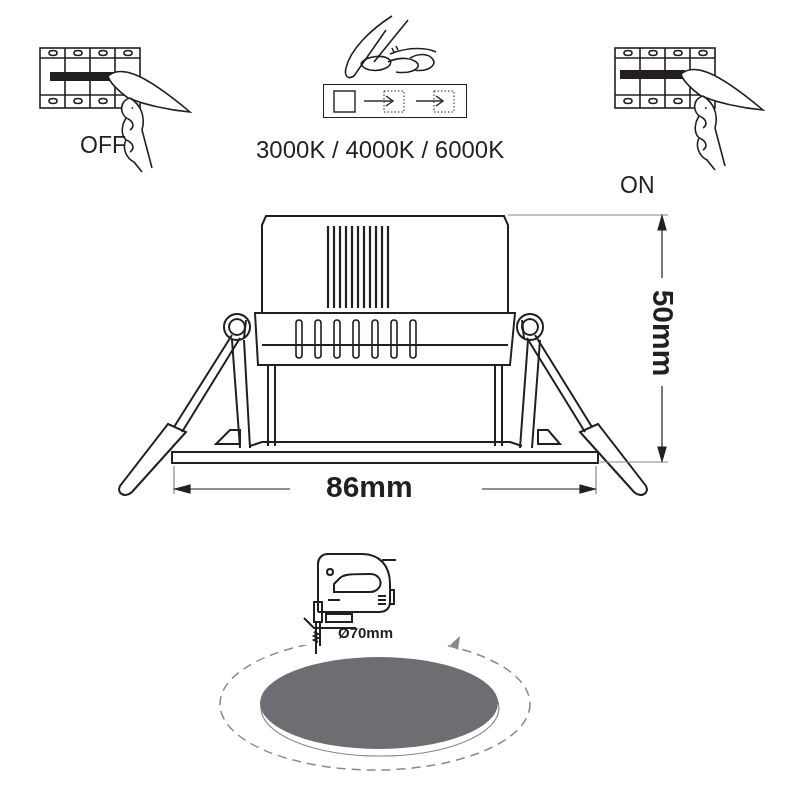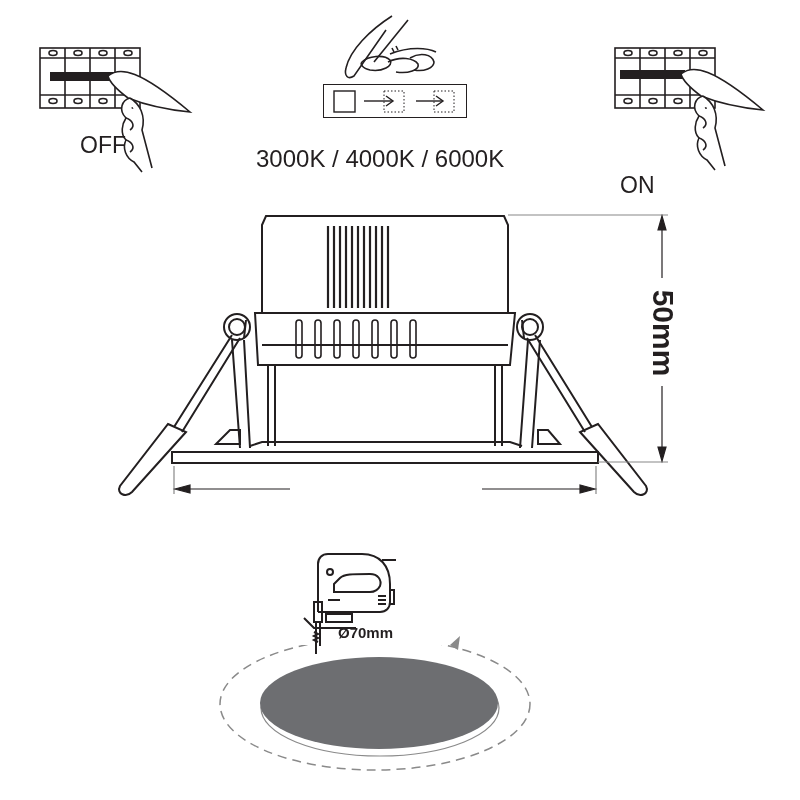--- a/index.html
+++ b/index.html
@@ -63,21 +63,21 @@
     <svg width="144" height="34" viewBox="0 0 144 34">
       <rect x="10" y="6" width="21" height="21" fill="none" stroke="#231f20" stroke-width="1.4"></rect>
       <line x1="40" y1="16" x2="68" y2="16" stroke="#231f20" stroke-width="1.4"></line>
       <path d="M62 11 L69 16 L62 21" fill="none" stroke="#231f20" stroke-width="1.4"></path>
       <rect x="60" y="6" width="20" height="21" fill="none" stroke="#231f20" stroke-width="1" stroke-dasharray="1.5,2"></rect>
       <line x1="92" y1="16" x2="118" y2="16" stroke="#231f20" stroke-width="1.4"></line>
       <path d="M112 11 L119 16 L112 21" fill="none" stroke="#231f20" stroke-width="1.4"></path>
       <rect x="110" y="6" width="20" height="21" fill="none" stroke="#231f20" stroke-width="1" stroke-dasharray="1.5,2"></rect>
     </svg>
   </div>
-  <div class="abs label-thin" style="left:6px;top:135px;font-size:24px;">3000K / 4000K / 6000K</div>
+  <div class="abs label-thin" style="left:6px;top:126px;font-size:24px;">3000K / 4000K / 6000K</div>
 </div>
 
 <div class="abs" style="left:605px;top:40px;width:170px;height:140px;">
   <svg width="170" height="140" viewBox="0 0 170 140">
     <g fill="none" stroke="#231f20" stroke-width="1.6">
       <rect x="10" y="8" width="100" height="60"></rect>
       <line x1="10" y1="18" x2="110" y2="18"></line>
       <line x1="10" y1="55" x2="110" y2="55"></line>
       <line x1="35" y1="8" x2="35" y2="18"></line>
         <line x1="60" y1="8" x2="60" y2="18"></line>
@@ -176,20 +176,21 @@
 
       <line x1="174" y1="466" x2="174" y2="494" stroke="#888"></line>
       <line x1="596" y1="466" x2="596" y2="494" stroke="#888"></line>
       <line x1="180" y1="489" x2="290" y2="489"></line>
       <line x1="482" y1="489" x2="590" y2="489"></line>
       <path d="M175 489 L190 485 L190 493 Z"></path>
       <path d="M595 489 L580 485 L580 493 Z"></path>
     </g>
   </svg>
   <div class="abs label-bold vert" style="left:618px;top:116px;width:90px;height:34px;text-align:center;">50mm</div>
+  <div class="abs label-bold" style="left:326px;top:270px;">86mm</div>
 </div>
 
 <div class="abs" style="left:200px;top:540px;width:360px;height:250px;">
   <svg width="360" height="250" viewBox="200 540 360 250">
 
     <ellipse cx="375" cy="704" rx="155" ry="66" fill="none" stroke="#8a8a8a" stroke-width="1.5" stroke-dasharray="9,6"></ellipse>
     <rect x="300" y="615" width="150" height="30" fill="#ffffff"></rect>
     <path d="M450 645 L460 636 L458 650 Z" fill="#8a8a8a"></path>
 
     <ellipse cx="380" cy="708" rx="119" ry="48" fill="#ffffff" stroke="#8a8a8a" stroke-width="1.2"></ellipse>

